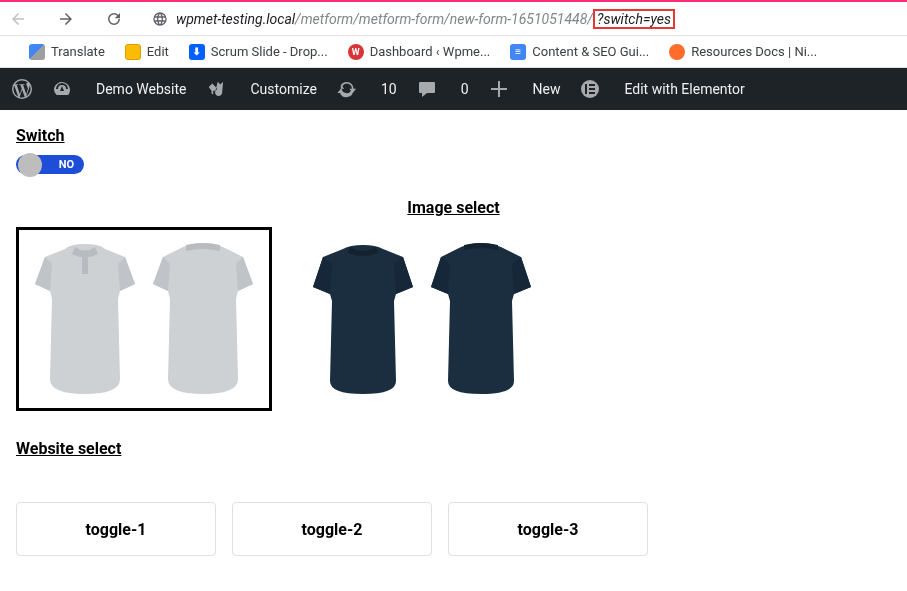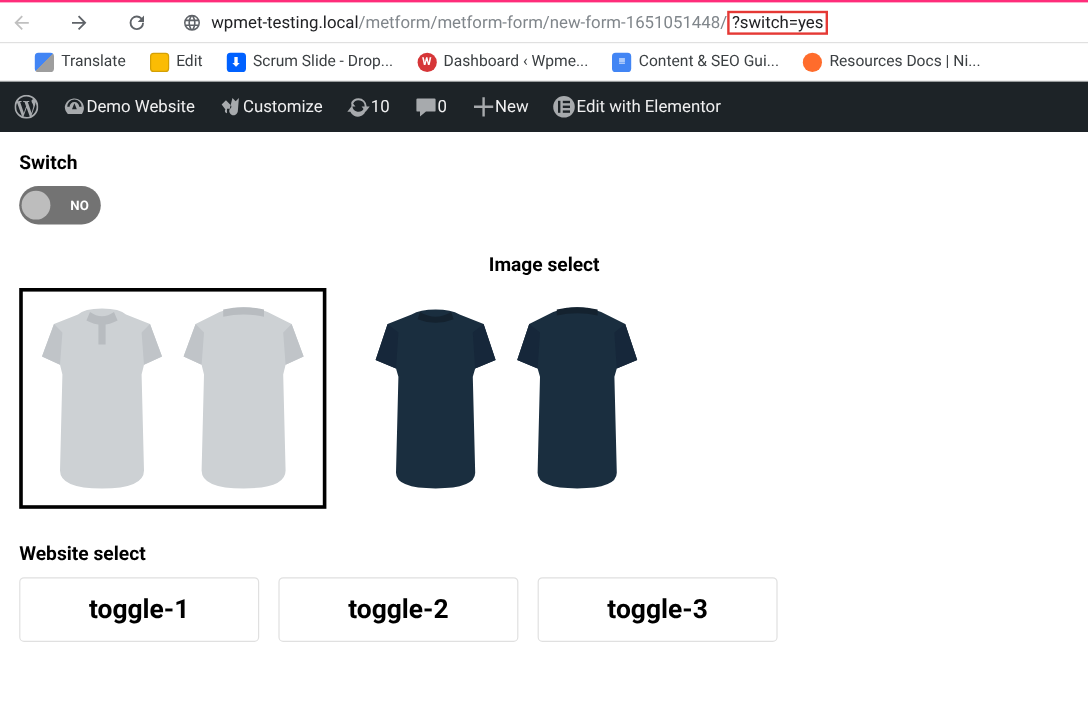--- a/index.html
+++ b/index.html
@@ -1,58 +1,58 @@
 <!DOCTYPE html>
 <html><head>
   <meta charset="utf-8">
   <style>
     * { margin: 0; padding: 0; box-sizing: border-box; }
     body { font-family: -apple-system, BlinkMacSystemFont, "Segoe UI", Roboto, sans-serif; width: 907px; height: 591px; overflow: hidden; background: #fff; }
 
     
-    .browser-toolbar { height: 36px; display: flex; align-items: center; padding: 0 8px; border-top: 2px solid #ff2d7a; border-bottom: 1px solid #e0e0e0; gap: 28px; }
+    .browser-toolbar { height: 36px; display: flex; align-items: center; padding: 0 8px; border-top: 2px solid #ff2d7a; border-bottom: 1px solid #e0e0e0; gap: 28px; font-style: italic; }
     .nav-arrow { width: 20px; height: 20px; display: flex; align-items: center; justify-content: center; color: #5f6368; }
     .nav-arrow.disabled { color: #c0c0c0; }
     .address-bar { flex: 1; display: flex; align-items: center; gap: 8px; color: #5f6368; font-size: 14px; }
     .address-text { color: #202124; }
     .address-text .dim { color: #80868b; }
     .highlight-box { border: 2px solid #e53935; padding: 0 2px; }
 
     
     .bookmarks-bar { height: 32px; display: flex; align-items: center; padding: 0 29px; gap: 20px; border-bottom: 1px solid #e0e0e0; }
     .bookmark { display: flex; align-items: center; gap: 6px; font-size: 13px; color: #3c4043; white-space: nowrap; }
     .bm-icon { width: 16px; height: 16px; border-radius: 3px; flex-shrink: 0; display: flex; align-items: center; justify-content: center; }
 
     
     .wp-adminbar { height: 42px; background: #1d2327; display: flex; align-items: center; padding: 0 12px; gap: 20px; color: #f0f0f1; font-size: 14px; }
-    .wp-item { display: flex; align-items: center; gap: 0; }
+    .wp-item { display: flex; align-items: center; gap: 24px; }
     .wp-icon { width: 20px; height: 20px; display: flex; align-items: center; justify-content: center; }
     .wp-icon svg { fill: #a7aaad; }
 
     
     .page { padding: 16px; }
-    .field-label { font-size: 16px; font-weight: 700; color: #000; margin-bottom: 10px; }
+    .field-label { font-size: 16px; font-weight: 700; color: #000; margin-bottom: 10px; text-decoration: underline; }
 
     
     .switch-wrap { margin-bottom: 24px; }
-    .switch { width: 68px; height: 32px; background: #737373; border-radius: 20px; position: relative; display: flex; align-items: center; }
+    .switch { width: 68px; height: 19px; background: #1d4ed8; border-radius: 20px; position: relative; display: flex; align-items: center; }
     .switch-knob { width: 24px; height: 24px; background: #bdbdbd; border-radius: 50%; position: absolute; left: 2px; }
     .switch-label { position: absolute; right: 10px; font-size: 11px; font-weight: 700; color: #fff; }
 
     
     .imgsel-wrap { margin-bottom: 28px; text-align: center; }
     .imgsel-row { display: flex; gap: 22px; }
     .imgsel-opt { width: 256px; height: 184px; display: flex; align-items: center; justify-content: center; gap: 8px; padding: 8px; }
     .imgsel-opt.selected { border: 3px solid #000; }
     .shirt { width: 110px; height: 160px; position: relative; }
 
     
     .togsel-wrap { margin-bottom: 28px; }
     .togsel-row { display: flex; gap: 16px; }
-    .toggle-btn { width: 200px; height: 54px; border: 1px solid #e0e0e0; border-radius: 4px; display: flex; align-items: center; justify-content: center; font-size: 22px; font-weight: 700; color: #000; background: #fff; }
+    .toggle-btn { width: 200px; height: 54px; border: 1px solid #e0e0e0; border-radius: 4px; display: flex; align-items: center; justify-content: center; font-size: 16px; font-weight: 700; color: #000; background: #fff; margin-top: 34px; }
   </style>
 </head>
 <body>
 
 <div class="browser-toolbar">
   <div class="nav-arrow disabled">
     <svg width="18" height="18" viewBox="0 0 24 24">
         <path fill="currentColor" d="M20 11H7.83l5.59-5.59L12 4l-8 8 8 8 1.41-1.41L7.83 13H20z"></path>
       </svg>
   </div>

